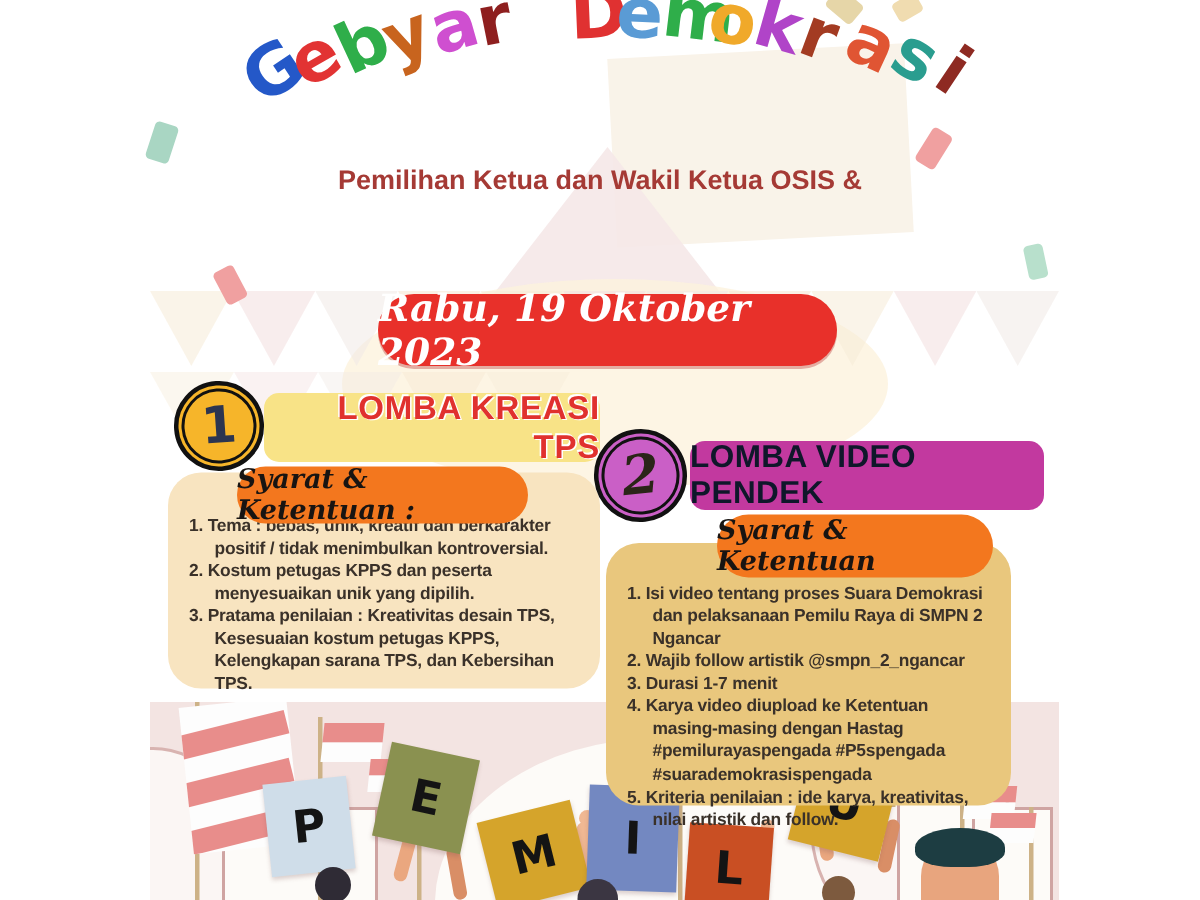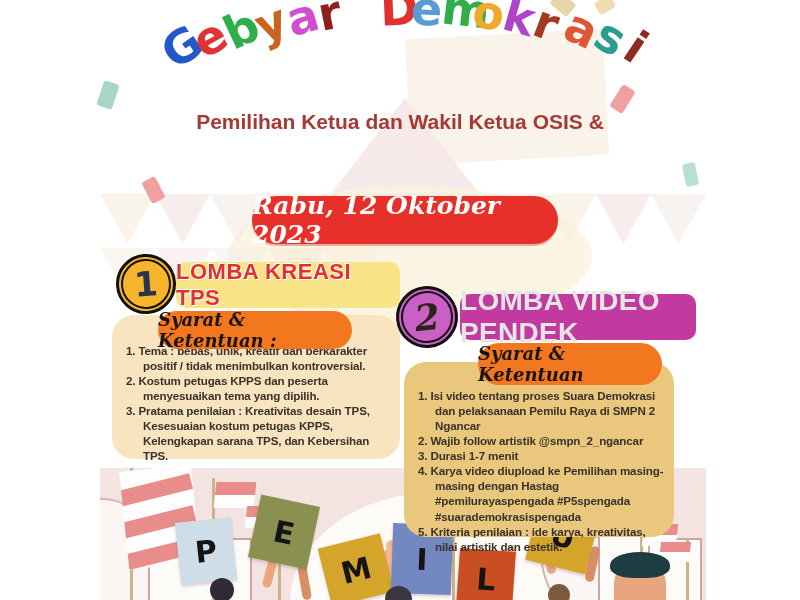--- a/index.html
+++ b/index.html
@@ -18,38 +18,38 @@
   .g2{left:100px;top:248px;opacity:.4;}
   
   .confetti{position:absolute;z-index:1;border-radius:3px;}
   
   .title-arc{position:absolute;left:0;top:0;width:800px;height:190px;z-index:5;pointer-events:none;}
   .title-arc span{position:absolute;font-family:"DejaVu Sans",sans-serif;font-weight:800;font-size:46px;line-height:1;}
   .school-line{position:absolute;left:0;top:52px;width:800px;text-align:center;z-index:6;
                font-family:"Liberation Sans",sans-serif;font-weight:800;font-size:37px;letter-spacing:-1px;color:#1b1b1b;}
   .school-line .p5{color:#e23333;margin-right:10px;}
   .subtitle{position:absolute;left:0;top:108px;width:800px;text-align:center;z-index:6;
-            color:#a53a35;font-weight:800;font-size:21px;line-height:1.35;}
+            color:#a53a35;font-weight:800;font-size:18px;line-height:1.35;}
   .date-pill{position:absolute;left:252px;top:196px;width:306px;height:48px;background:#e8302a;border-radius:26px;
              z-index:6;display:flex;align-items:center;justify-content:center;box-shadow:0 2px 0 rgba(180,40,40,.35);}
   .date-pill span{font-family:"DejaVu Serif",serif;font-style:italic;font-weight:700;font-size:25px;color:#ffffff;}
   
   .badge{position:absolute;border-radius:50%;display:flex;align-items:center;justify-content:center;z-index:8;
          border:3px solid #111111;}
   .badge::before{content:"";position:absolute;inset:2px;border:2px solid #111111;border-radius:50%;}
   .badge1{left:116px;top:254px;width:54px;height:54px;background:#f6b52a;transform:rotate(-4deg);}
   .badge1 .num{font-size:34px;font-weight:800;color:#2c3550;font-family:"DejaVu Sans",sans-serif;}
   .badge2{left:396px;top:286px;width:56px;height:56px;background:#ca5fc6;transform:rotate(-6deg);}
   .badge2 .num{font-family:"DejaVu Serif",serif;font-style:italic;font-weight:700;font-size:36px;color:#2a2518;}
   .head-pill{position:absolute;z-index:7;display:flex;align-items:center;justify-content:center;border-radius:10px;}
-  .hp1{left:176px;top:262px;width:224px;height:46px;background:#f8e387;}
+  .hp1{left:176px;top:262px;width:224px;height:46px;background:#f8e387;text-align:right;}
   .hp1 span{color:#e0312e;font-weight:800;font-size:22px;letter-spacing:.5px;
             text-shadow:1px 1px 0 #ffffff,-1px -1px 0 #ffffff;}
   .hp2{left:460px;top:294px;width:236px;height:46px;background:#c2399f;}
-  .hp2 span{color:#e5e5e5;font-weight:800;font-size:28px;letter-spacing:.3px;}
+  .hp2 span{color:#0f172a;font-weight:800;font-size:21px;letter-spacing:.3px;}
   .rules-box{position:absolute;z-index:6;border-radius:22px;}
   .box1{left:112px;top:315px;width:288px;height:144px;background:#f8e4c0;}
   .box2{left:404px;top:362px;width:270px;height:175px;background:#e9c77d;}
   .rules-box ol{list-style:none;counter-reset:r;margin:0;padding:0 10px 0 14px;
                 font-size:11.6px;line-height:1.3;font-weight:700;color:#3a3129;letter-spacing:-.15px;}
   .box1 ol{margin-top:28px;}
   .box2 ol{margin-top:26px;}
   .rules-box li{counter-increment:r;padding-left:17px;text-indent:-17px;}
   .rules-box li::before{content:counter(r) ". ";font-weight:800;}
   .script-pill{position:absolute;z-index:8;display:flex;align-items:center;justify-content:center;background:#f3771e;}
@@ -135,53 +135,53 @@
       <span style="left: 597px; top: 14.279px; color: rgb(42, 157, 143); transform: rotate(29.3305deg);">s</span>
       <span style="left: 628px; top: 23.6745px; color: rgb(142, 42, 34); transform: rotate(33.8541deg);">i</span>
     </div>
 
 
   <div class="subtitle">
     <div>Pemilihan Ketua dan Wakil Ketua OSIS &amp;</div>
   </div>
 
   <div class="date-pill">
-    <span>Rabu, 12 Oktober 2023</span>
+    <span>Rabu, 19 Oktober 2023</span>
   </div>
 
   <div class="badge badge1">
     <span class="num">1</span>
   </div>
   <div class="head-pill hp1">
     <span>LOMBA KREASI TPS</span>
   </div>
   <div class="rules-box box1">
     <ol>
         <li>Tema : bebas, unik, kreatif dan berkarakter positif / tidak menimbulkan kontroversial.</li>
-        <li>Kostum petugas KPPS dan peserta menyesuaikan tema yang dipilih.</li>
+        <li>Kostum petugas KPPS dan peserta menyesuaikan unik yang dipilih.</li>
         <li>Pratama penilaian : Kreativitas desain TPS, Kesesuaian kostum petugas KPPS, Kelengkapan sarana TPS, dan Kebersihan TPS.</li>
       </ol>
   </div>
   <div class="script-pill sp1">
     <span>Syarat &amp; Ketentuan :</span>
   </div>
 
   <div class="badge badge2">
     <span class="num">2</span>
   </div>
   <div class="head-pill hp2">
     <span>LOMBA VIDEO PENDEK</span>
   </div>
   <div class="rules-box box2">
     <ol>
         <li>Isi video tentang proses Suara Demokrasi dan pelaksanaan Pemilu Raya di SMPN 2 Ngancar</li>
         <li>Wajib follow artistik @smpn_2_ngancar</li>
         <li>Durasi 1-7 menit</li>
-        <li>Karya video diupload ke Pemilihan masing-masing dengan Hastag #pemilurayaspengada #P5spengada  #suarademokrasispengada</li>
-        <li>Kriteria penilaian : ide karya, kreativitas, nilai artistik dan estetik.</li>
+        <li>Karya video diupload ke Ketentuan masing-masing dengan Hastag #pemilurayaspengada #P5spengada  #suarademokrasispengada</li>
+        <li>Kriteria penilaian : ide karya, kreativitas, nilai artistik dan follow.</li>
       </ol>
   </div>
   <div class="script-pill sp2">
     <span>Syarat &amp; Ketentuan</span>
   </div>
 
   <div class="illustration">
     <div class="dome"></div>
     <div class="fan fanR"></div>
     <div class="fan fanL"></div>

